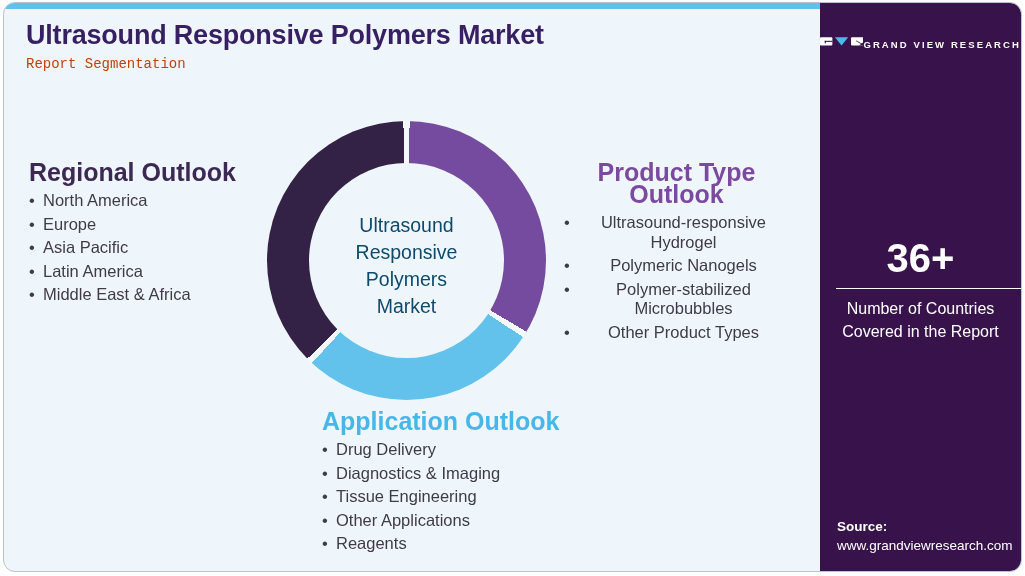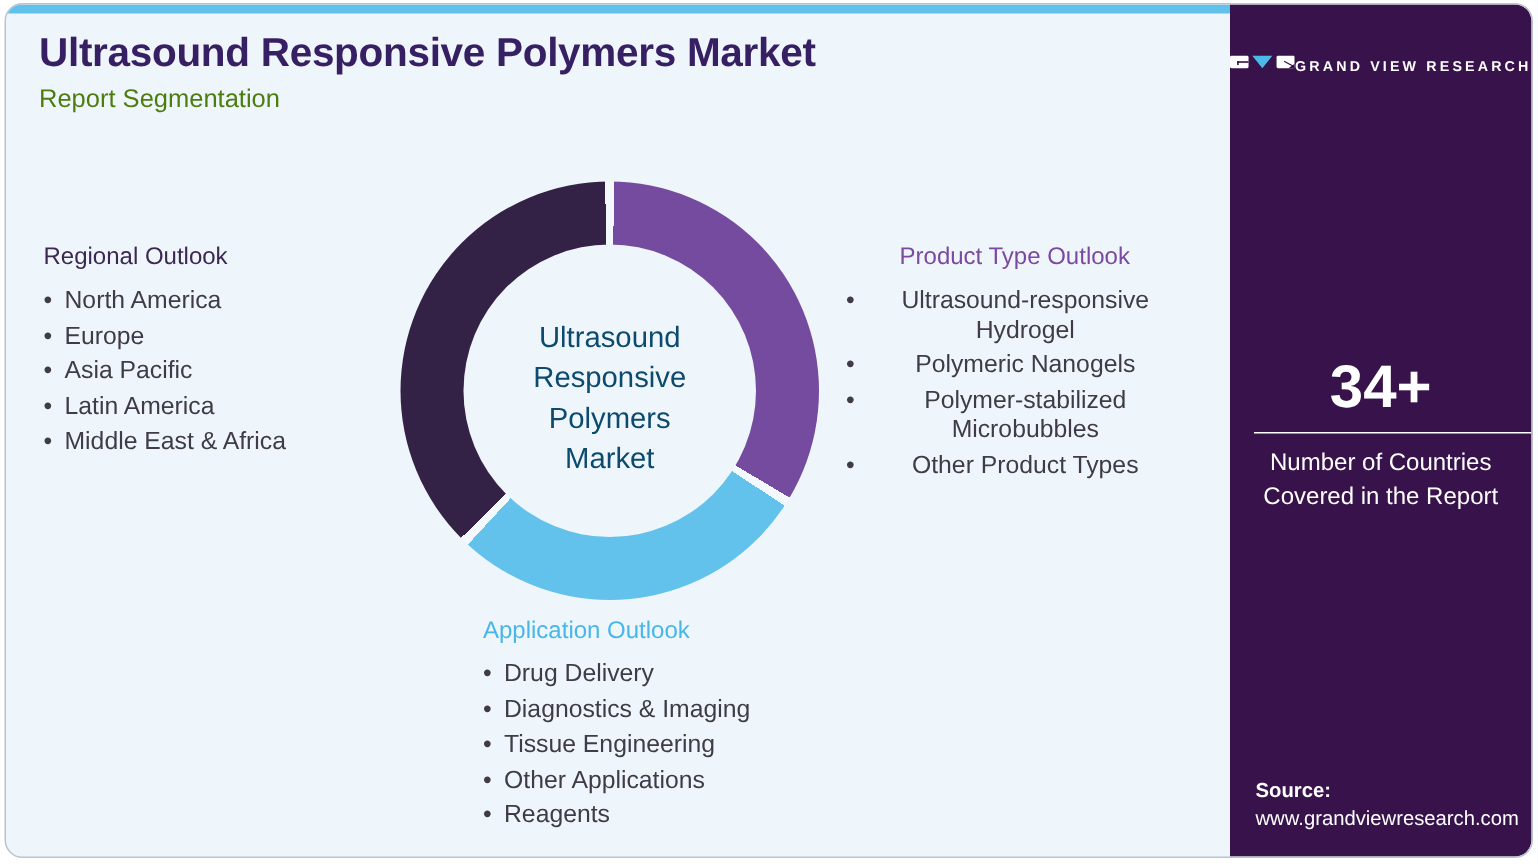--- a/index.html
+++ b/index.html
@@ -8,23 +8,23 @@
     font-family:"Liberation Sans", sans-serif;overflow:hidden;
   }
   .card{
     position:absolute;left:3px;top:2px;width:1017px;height:568px;
     background:#eff6fb;border:1px solid #bcc3cc;border-radius:12px;overflow:hidden;
   }
   .topbar{position:absolute;top:0;left:0;right:201px;height:6px;background:#5fc1ec;}
   
   .header{position:absolute;left:22px;top:16px;width:700px;}
   .title{font-size:27px;font-weight:800;color:#371f63;letter-spacing:-0.2px;line-height:32px;margin:0;}
-  .subtitle{font-size:17px;color:#4d7c0f;margin-top:5px;}
+  .subtitle{font-size:14px;color:#c2410c;margin-top:5px;font-family:Liberation Mono, monospace;}
   
-  .section h2{margin:0 0 8px 0;font-size:16px;font-weight:400;line-height:22px;}
+  .section h2{margin:0 0 8px 0;font-size:25px;font-weight:700;line-height:22px;}
   .section ul{list-style:none;margin:0;padding:0;}
   .section li{
     position:relative;padding-left:14px;font-size:16.5px;color:#3f3b49;
     line-height:19.5px;margin-bottom:4px;
   }
   .section li::before{content:"\2022";position:absolute;left:0;top:0;}
   .section-regional{position:absolute;left:25px;top:158px;width:250px;}
   .section-regional h2{color:#3b2953;}
   .section-product{position:absolute;left:560px;top:158px;width:225px;text-align:center;}
   .section-product h2{color:#7b4aa0;}
@@ -114,21 +114,21 @@
         <rect x="15" y="11.3" width="3.4" height="8" fill="#38134b"></rect>
         <path d="M47 0 h42 l-21 26 z" fill="#4cb9e8"></path>
         <rect x="98" y="0" width="39" height="26" rx="3" fill="#ffffff"></rect>
         <path d="M123 26 L137 26 L137 16 Z" fill="#38134b"></path>
         <path d="M114 11.5 L137 24" stroke="#38134b" stroke-width="2.6" fill="none"></path>
       </svg>
       <div class="logo-text">GRAND VIEW RESEARCH</div>
     </div>
 
     <div class="stat">
-      <div class="stat-value">34+</div>
+      <div class="stat-value">36+</div>
       <hr class="stat-divider">
       <div class="stat-label">Number of Countries Covered in the Report</div>
     </div>
 
     <div class="source">
       <div class="source-label">Source:</div>
       <div class="source-url">www.grandviewresearch.com</div>
     </div>
   </div>
 </div>

